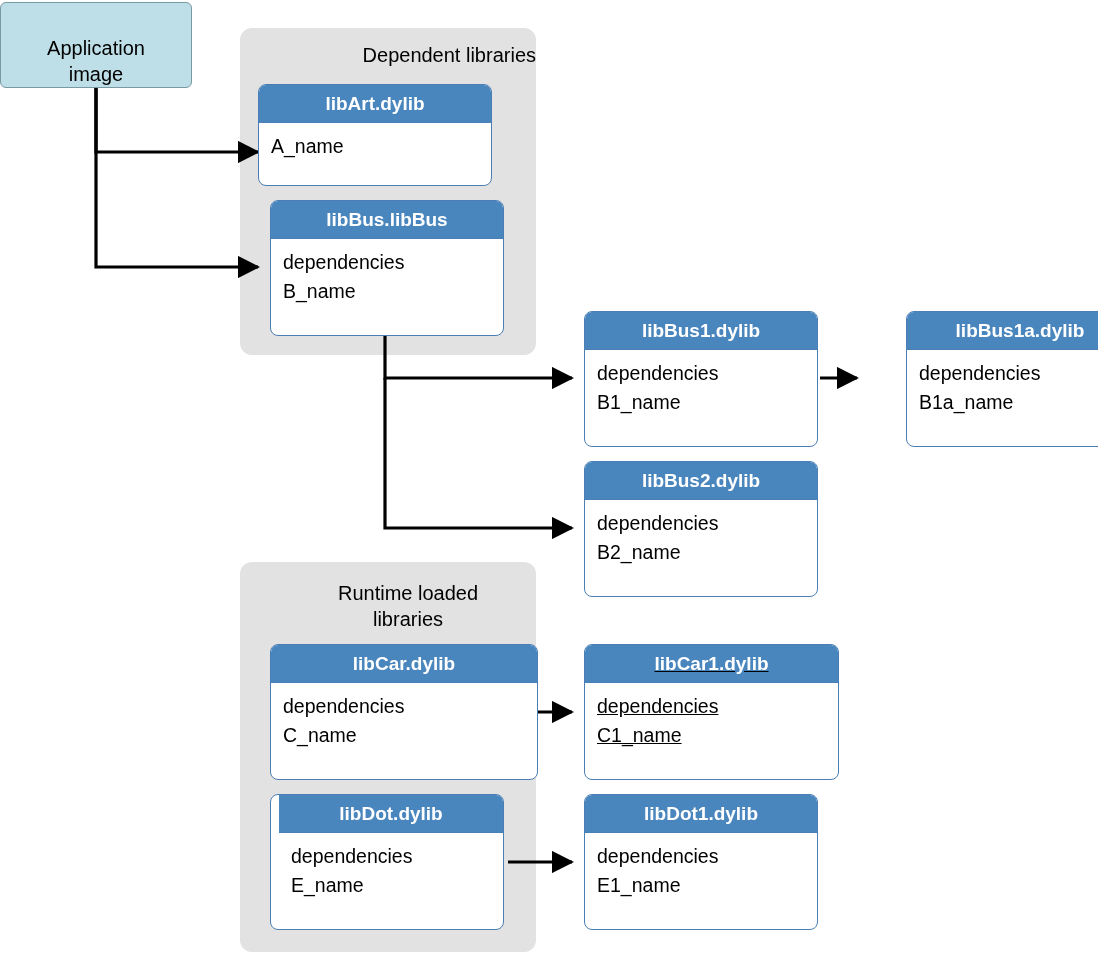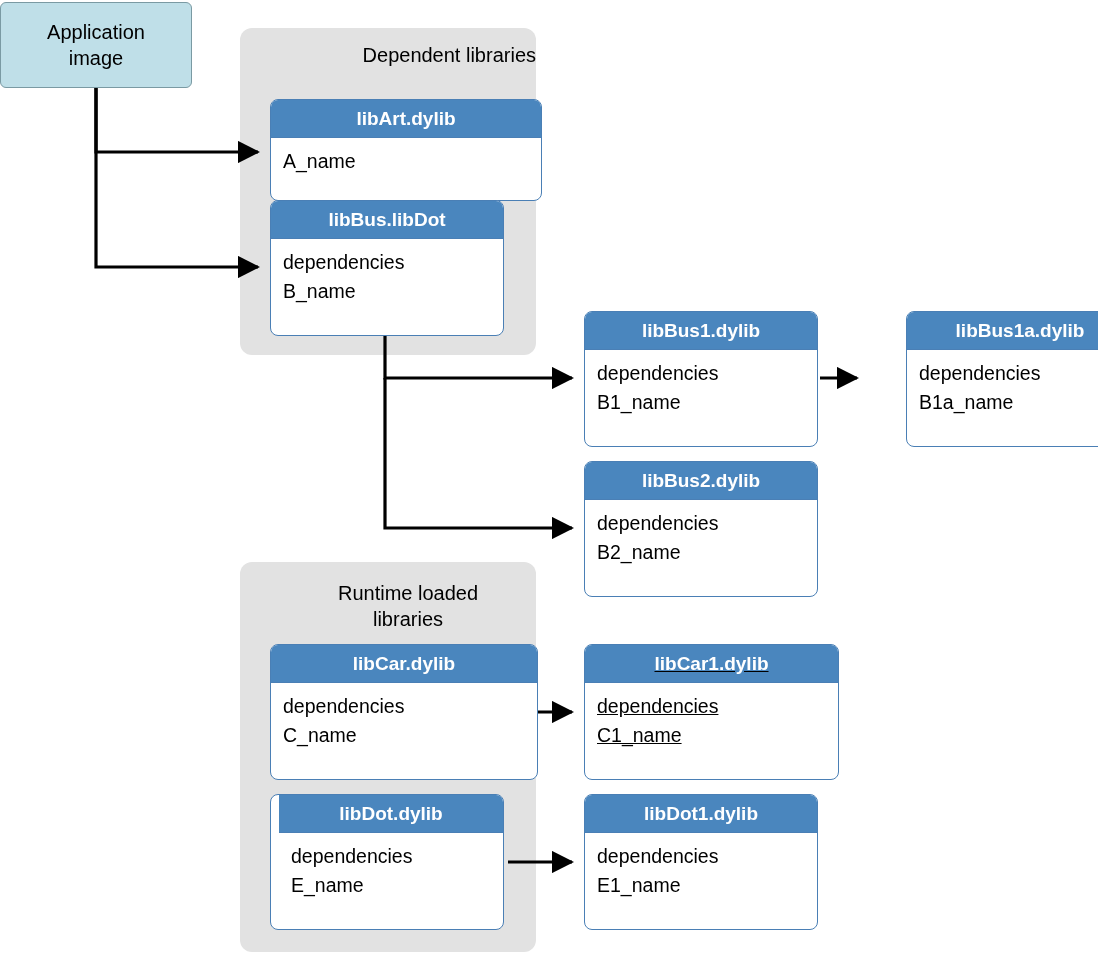--- a/index.html
+++ b/index.html
@@ -22,21 +22,21 @@
   
   .app-image {
     left: 0px;
     top: 2px;
     width: 192px;
     height: 86px;
     background: #bfdfe8;
     border: 1px solid #7a9aa3;
     border-radius: 6px;
     display: flex;
-    align-items: center;
+    align-items: flex-end;
     justify-content: center;
     text-align: center;
     font-size: 20px;
     line-height: 26px;
     box-sizing: border-box;
   }
 
   
   .group {
     background: #e2e2e2;
@@ -126,27 +126,27 @@
       <path d="M 385 378 L 385 528 L 572 528"></path>
 
       <path d="M 820 378 L 857 378"></path>
 
       <path d="M 508 712 L 572 712"></path>
 
       <path d="M 508 862 L 572 862"></path>
     </g>
   </svg>
 
-  <div class="abs lib" style="left:270px; top:84px; width:272px; height:102px;margin-top:15px;">
+  <div class="abs lib" style="left:258px; top:84px; width:234px; height:102px;">
     <div class="lib-header">libArt.dylib</div>
     <div class="lib-body">A_name</div>
   </div>
 
   <div class="abs lib" style="left:270px; top:200px; width:234px; height:136px;">
-    <div class="lib-header">libBus.libDot</div>
+    <div class="lib-header">libBus.libBus</div>
     <div class="lib-body">dependencies
 B_name</div>
   </div>
 
   <div class="abs lib" style="left:584px; top:311px; width:234px; height:136px;">
     <div class="lib-header">libBus1.dylib</div>
     <div class="lib-body">dependencies
 B1_name</div>
   </div>
 

